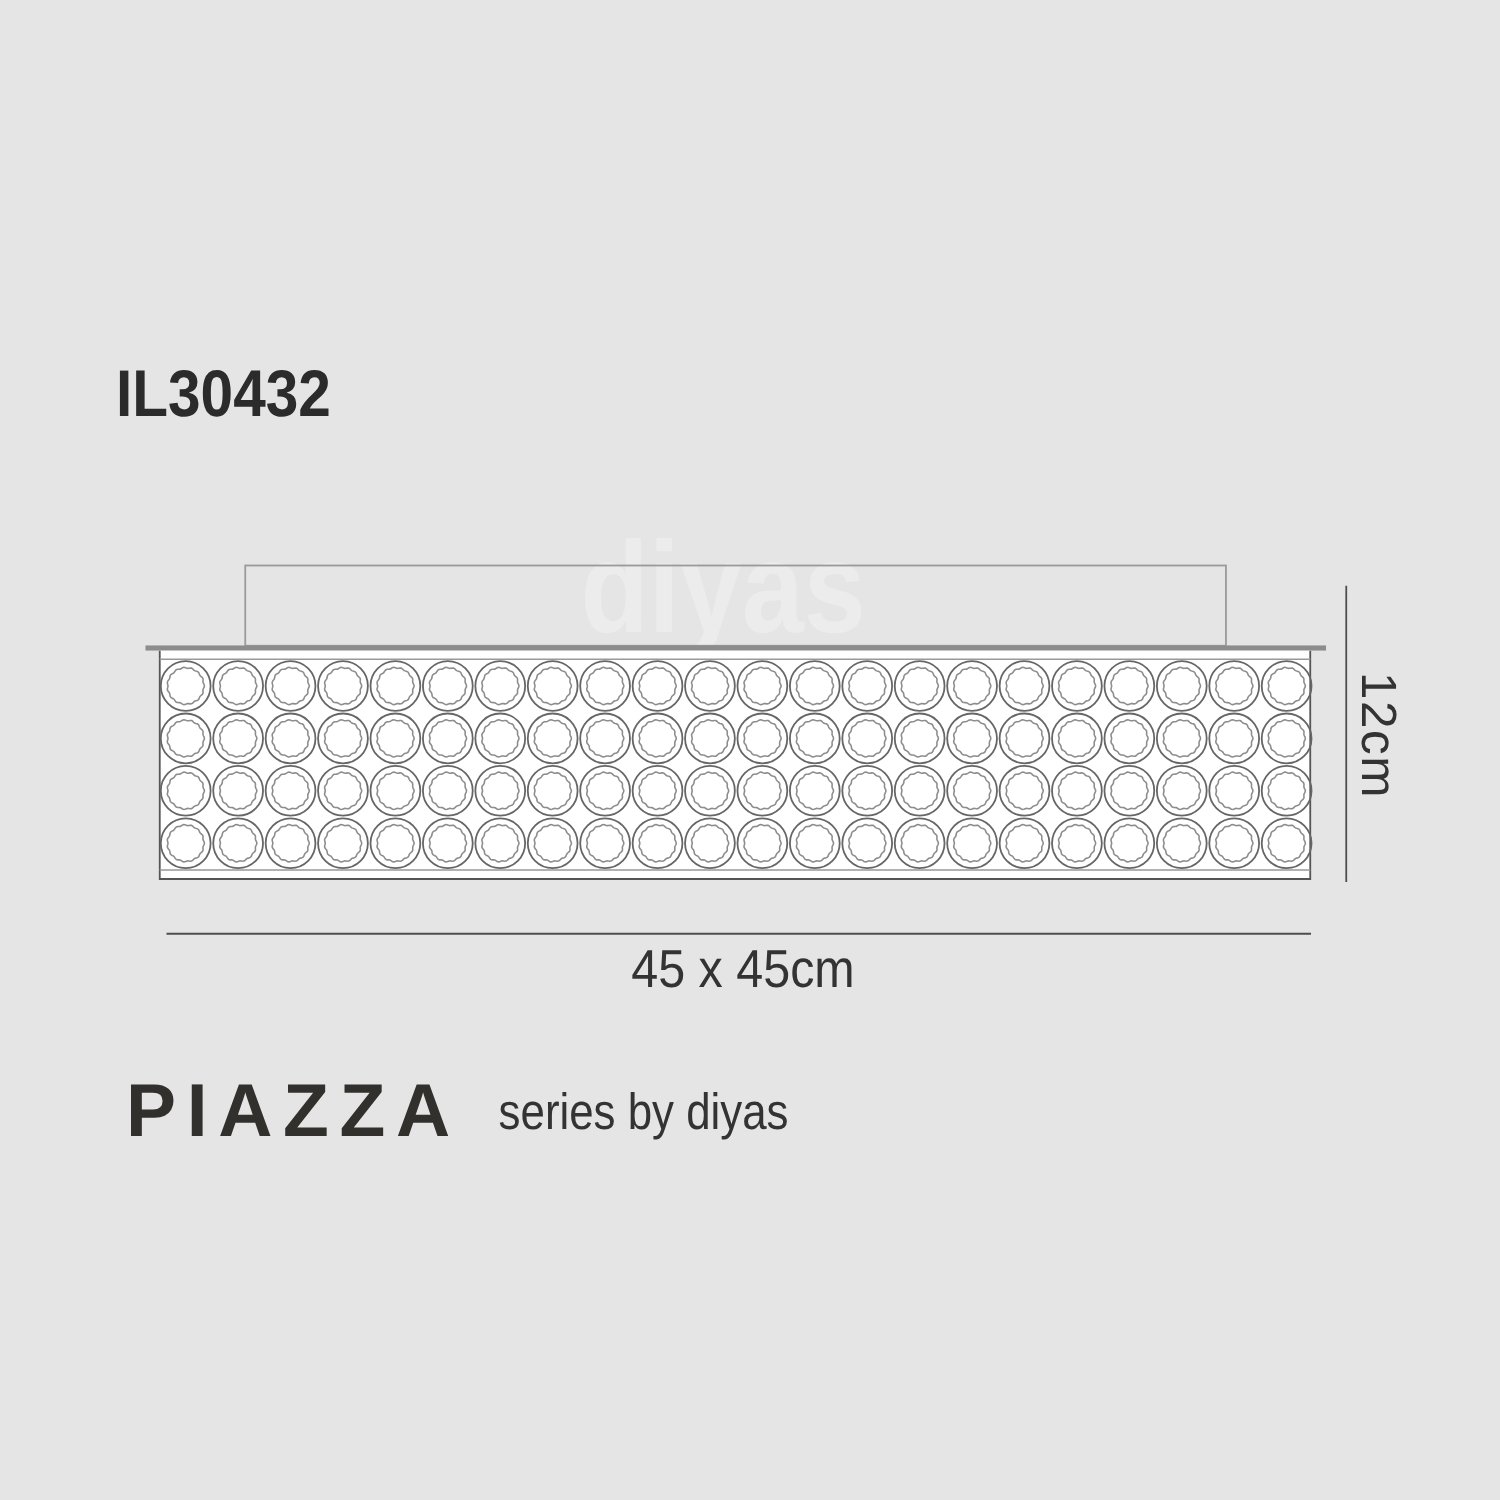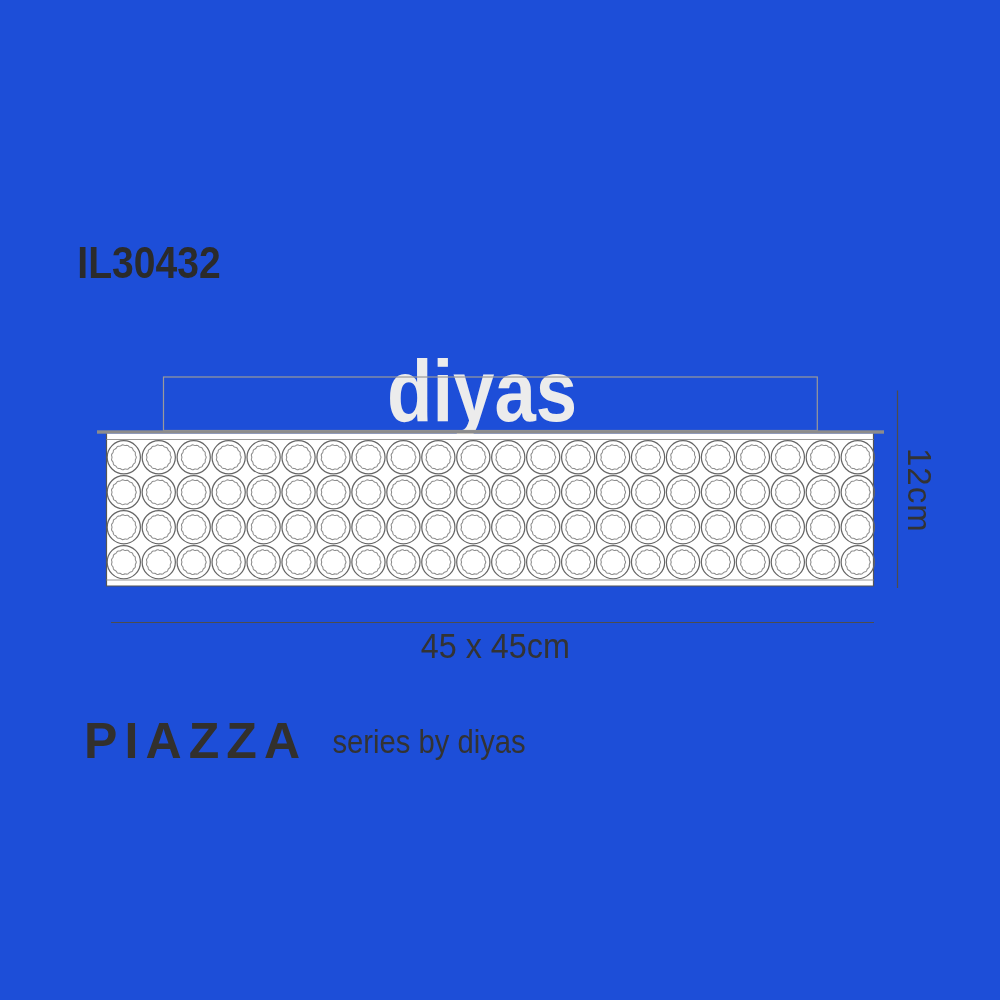--- a/index.html
+++ b/index.html
@@ -1,16 +1,16 @@
 <!DOCTYPE html>
 <html><head>
 <meta charset="utf-8">
 <style>
   html,body{margin:0;padding:0;background:#ffffff;}
-  #page{position:relative;width:1000px;height:1000px;background:#1d4ed8;overflow:hidden;
+  #page{position:relative;width:1000px;height:1000px;background:#e5e5e5;overflow:hidden;
         font-family:"Liberation Sans", sans-serif;}
   svg{position:absolute;left:0;top:0;}
 </style>
 </head>
 <body>
 <div id="page">
 <svg width="1000" height="1000" viewBox="0 0 1000 1000" xmlns="http://www.w3.org/2000/svg">
 
   <text x="0" y="0" transform="translate(77.3,277.5) scale(0.888,1)" font-family="Liberation Sans" font-size="44" font-weight="bold" fill="#2b2b2b">IL30432</text>
 

